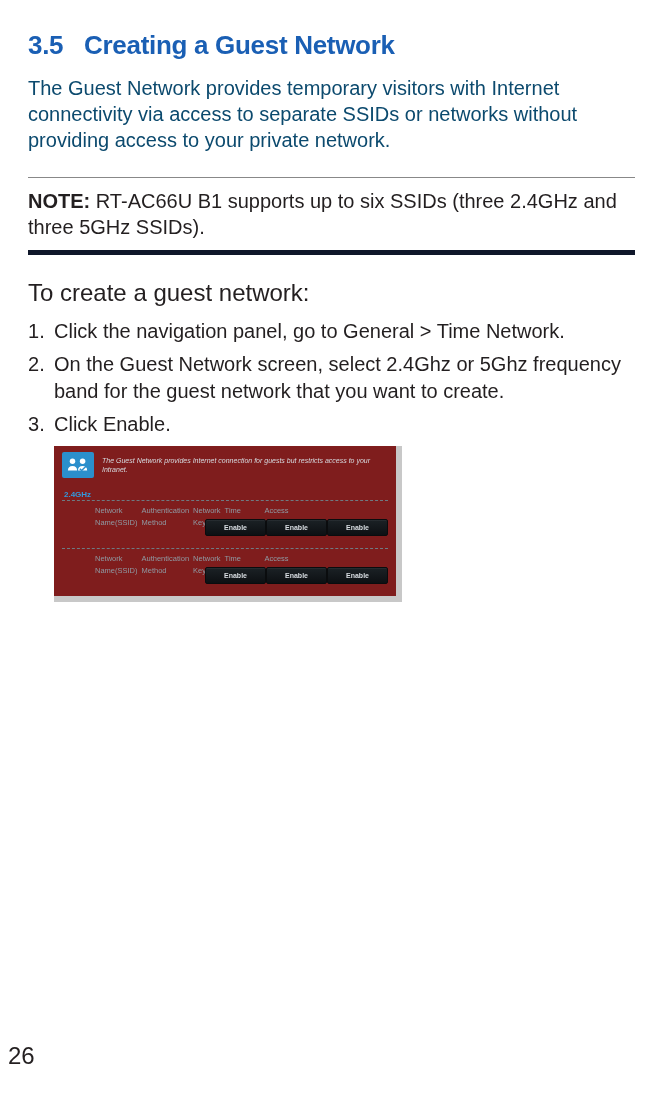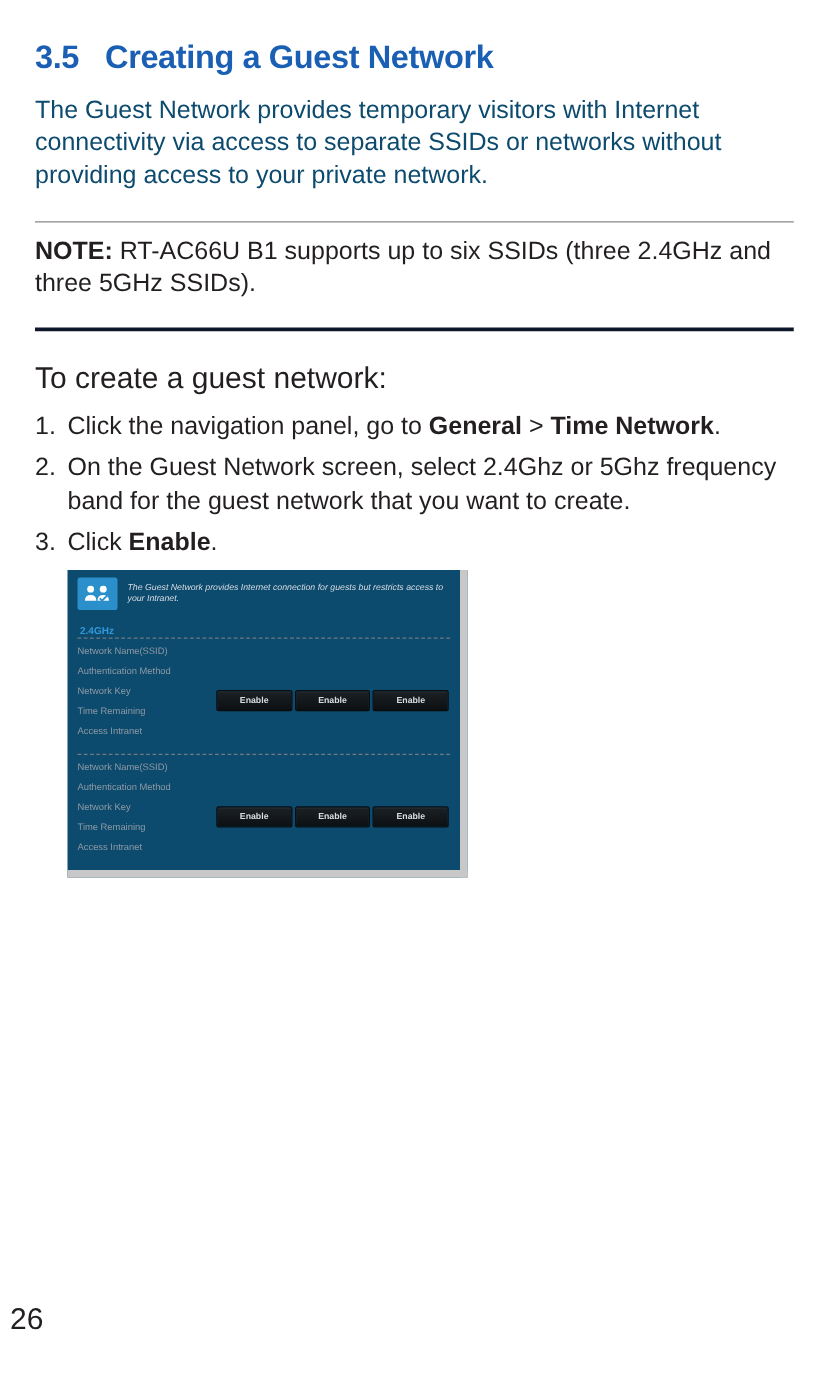--- a/index.html
+++ b/index.html
@@ -19,22 +19,22 @@
       letter-spacing: -0.3px;
     }
     .intro {
       font-size: 20px;
       line-height: 1.3;
       color: #0c4a6e;
       margin-bottom: 24px;
     }
     .note-block {
       border-top: 1px solid #888;
-      border-bottom: 3px solid #0f172a;
-      padding: 10px 0 22px 0;
+      border-bottom: 5px solid #0f172a;
+      padding: 10px 0 10px 0;
       margin-bottom: 22px;
     }
     .note-block .note-label {
       font-weight: 700;
     }
     .note-block .note-text {
       font-size: 20px;
       line-height: 1.3;
       color: #231f20;
     }
@@ -57,28 +57,28 @@
       padding-left: 26px;
       position: relative;
       color: #231f20;
     }
     ol li::before {
       content: counter(step) ".";
       position: absolute;
       left: 0;
       top: 0;
     }
-    .bold { font-weight: 700; }
+    .bold { font-weight: 400; }
     .screenshot {
-      width: 320px;
+      width: 348px;
       margin-top: 8px;
       margin-left: 26px;
       border-right: 6px solid #c8c8c8;
       border-bottom: 6px solid #c8c8c8;
-      background: #0c4a6e;
+      background: #7f1d1d;
       font-family: Arial, sans-serif;
     }
     .ss-header {
       display: flex;
       align-items: center;
       padding: 6px 8px 10px 8px;
     }
     .ss-icon {
       width: 32px;
       height: 26px;
@@ -107,22 +107,22 @@
       border-top: 1px dashed #6f7a82;
       margin: 0 8px 4px 8px;
     }
     .band-grid {
       display: flex;
       padding: 0 8px 12px 8px;
     }
     .labels-col {
       width: 110px;
       display: flex;
-      flex-direction: column;
       gap: 4px;
+      margin-left: 33px;
     }
     .labels-col .lbl {
       color: #8f9aa3;
       font-size: 7.5px;
       line-height: 1.6;
     }
     .buttons-col {
       flex: 1;
       display: flex;
       align-items: center;

